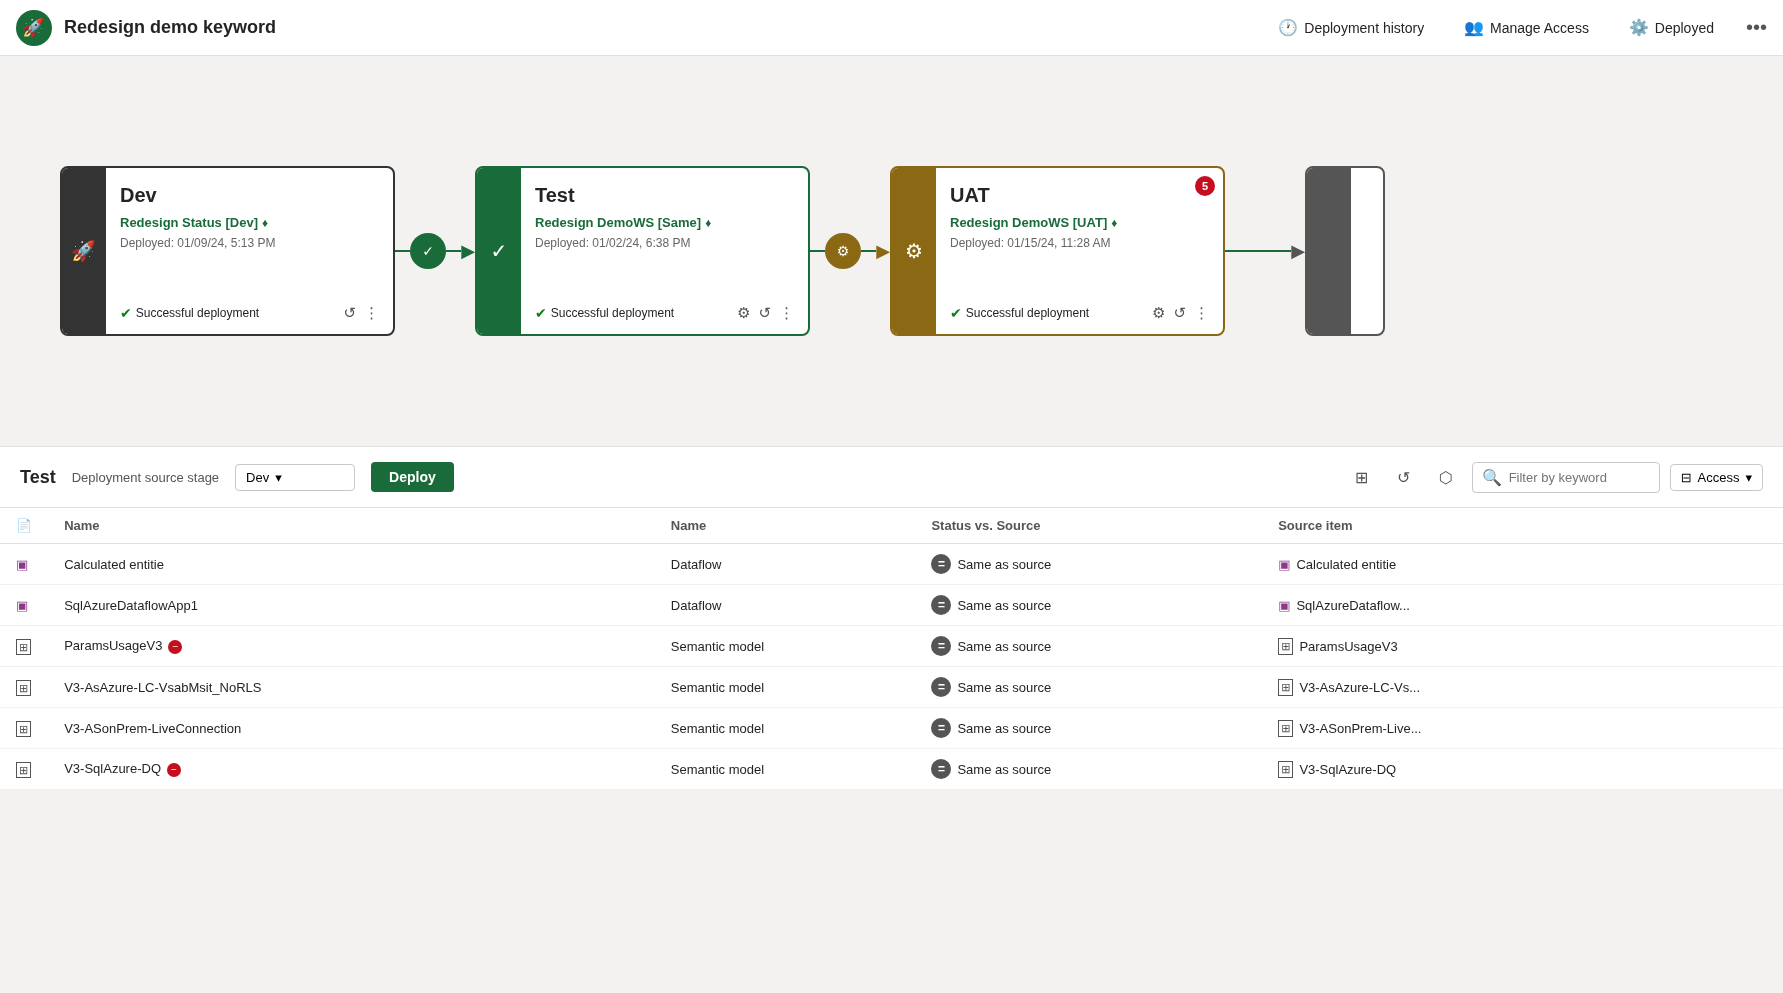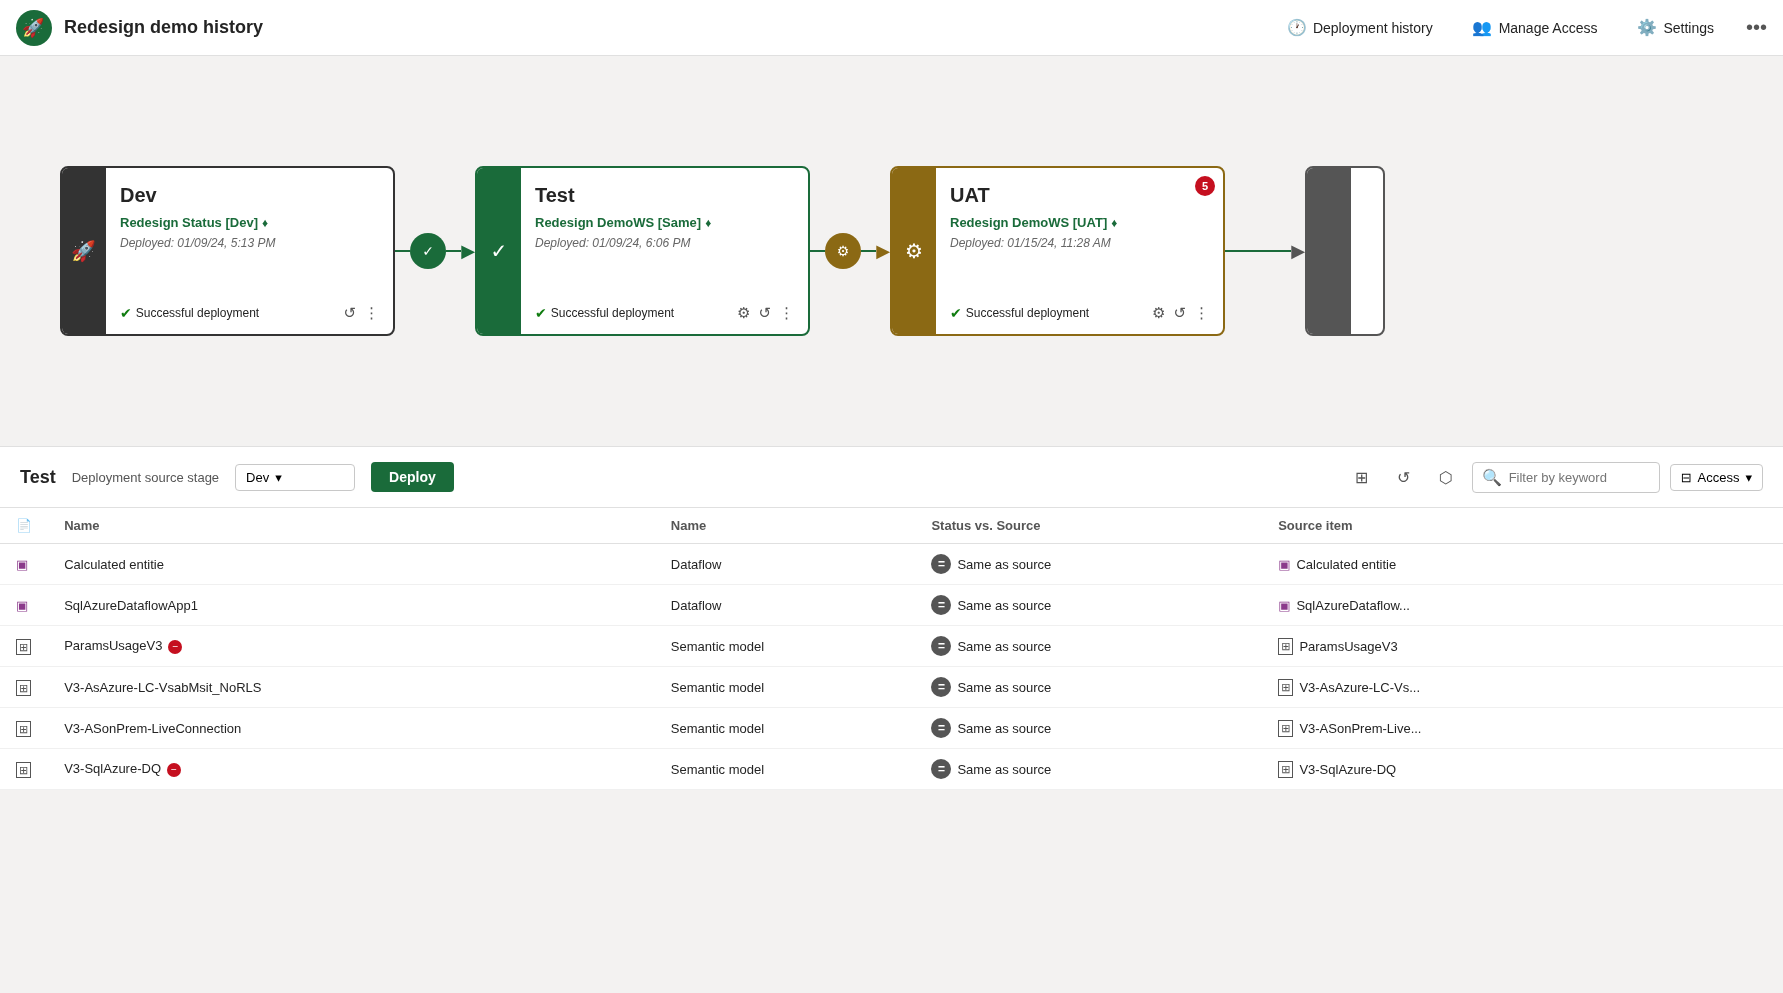--- a/index.html
+++ b/index.html
@@ -110,21 +110,20 @@
       align-items: center;
       gap: 4px;
       margin-bottom: 6px;
       cursor: pointer;
     }
     .diamond-icon { font-size: 12px; }
     .deployed-text {
       font-size: 12px;
       color: #666;
       margin-bottom: 12px;
-      font-style: italic;
     }
     .stage-footer {
       display: flex;
       align-items: center;
       justify-content: space-between;
       margin-top: auto;
     }
     .status-badge {
       display: flex;
       align-items: center;
@@ -368,34 +367,34 @@
     .col-status { width: 20%; }
     .col-source { width: 30%; }
     .check-col { width: 30px; }
   </style>
 </head>
 <body>
 
 <nav class="top-nav">
   <div class="top-nav-left">
     <div class="app-icon">🚀</div>
-    <span class="page-title">Redesign demo history</span>
+    <span class="page-title">Redesign demo keyword</span>
   </div>
   <div class="top-nav-right">
     <div class="nav-action">
       <span class="nav-icon">🕐</span>
       <span>Deployment history</span>
     </div>
     <div class="nav-action">
       <span class="nav-icon">👥</span>
       <span>Manage Access</span>
     </div>
     <div class="nav-action">
       <span class="nav-icon">⚙️</span>
-      <span>Settings</span>
+      <span>Deployed</span>
     </div>
     <div class="nav-more">•••</div>
   </div>
 </nav>
 
 <div class="pipeline-area">
 
   <div class="stage-card card-dev">
     <div class="stage-card-sidebar">
       <span>🚀</span>
@@ -430,21 +429,21 @@
   <div class="stage-card card-test">
     <div class="stage-card-sidebar">
       <span>✓</span>
     </div>
     <div class="stage-card-body">
       <div class="stage-name">Test</div>
       <div class="workspace-link">
         <span>Redesign DemoWS [Same]</span>
         <span class="diamond-icon">♦</span>
       </div>
-      <div class="deployed-text">Deployed: 01/09/24, 6:06 PM</div>
+      <div class="deployed-text">Deployed: 01/02/24, 6:38 PM</div>
       <div class="stage-footer">
         <div class="status-badge">
           <span class="status-icon-green">✔</span>
           <span>Successful deployment</span>
         </div>
         <div class="footer-actions">
           <span class="footer-icon">⚙</span>
           <span class="footer-icon">↺</span>
           <span class="footer-icon">⋮</span>
         </div>

